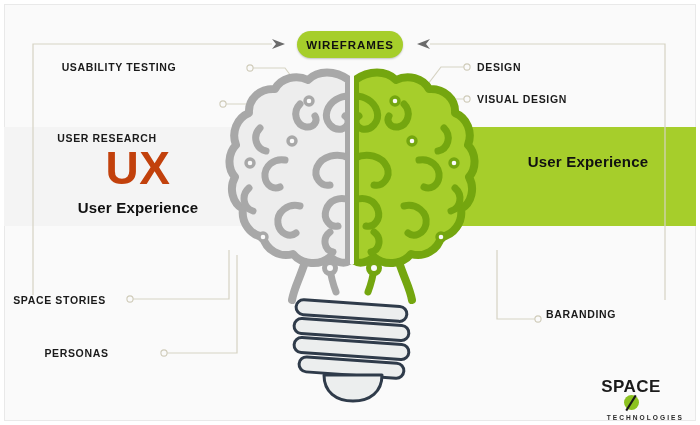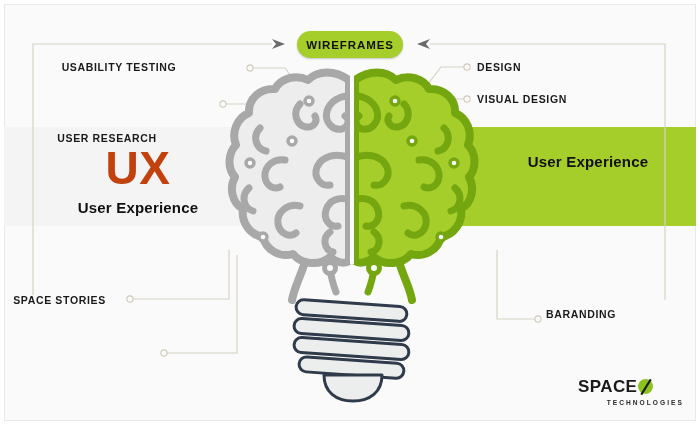--- a/index.html
+++ b/index.html
@@ -82,21 +82,21 @@
   .pill span{
     font-size:11.5px;font-weight:bold;letter-spacing:.9px;color:#111;
     white-space:nowrap;
   }
   
   .logo{
     position:absolute;left:578px;top:378px;width:106px;height:34px;
   }
   .logo .word{
     font-size:17px;font-weight:bold;letter-spacing:.4px;color:#1a1a1a;
-    line-height:1;display:flex;align-items:center;
+    line-height:1;display:flex;align-items:center;flex-direction:column;
   }
   .logo .o{
     display:inline-block;width:15px;height:15px;border-radius:50%;
     background:#8cc220;position:relative;margin-left:1px;
   }
   .logo .o::after{
     content:"";position:absolute;left:6.2px;top:-1.5px;
     width:2px;height:18px;background:#1a1a1a;
     transform:rotate(32deg);transform-origin:center;
   }
@@ -253,20 +253,21 @@
     <span class="sub">User Experience</span>
   </div>
 
   <div class="hero" id="hero-ui">
     <span class="sub">User Experience</span>
   </div>
 
   <div class="tag r" id="tag-usability">USABILITY TESTING</div>
   <div class="tag r" id="tag-research">USER RESEARCH</div>
   <div class="tag r" id="tag-stories">SPACE STORIES</div>
+  <div class="tag r" id="tag-personas">PERSONAS</div>
 
   <div class="tag" id="tag-layout">DESIGN</div>
   <div class="tag" id="tag-visual">VISUAL DESIGN</div>
   <div class="tag" id="tag-branding">BARANDING</div>
 
   <div class="logo">
     <div class="word">
       <span>SPACE</span>
       <span class="o"></span>
     </div>

